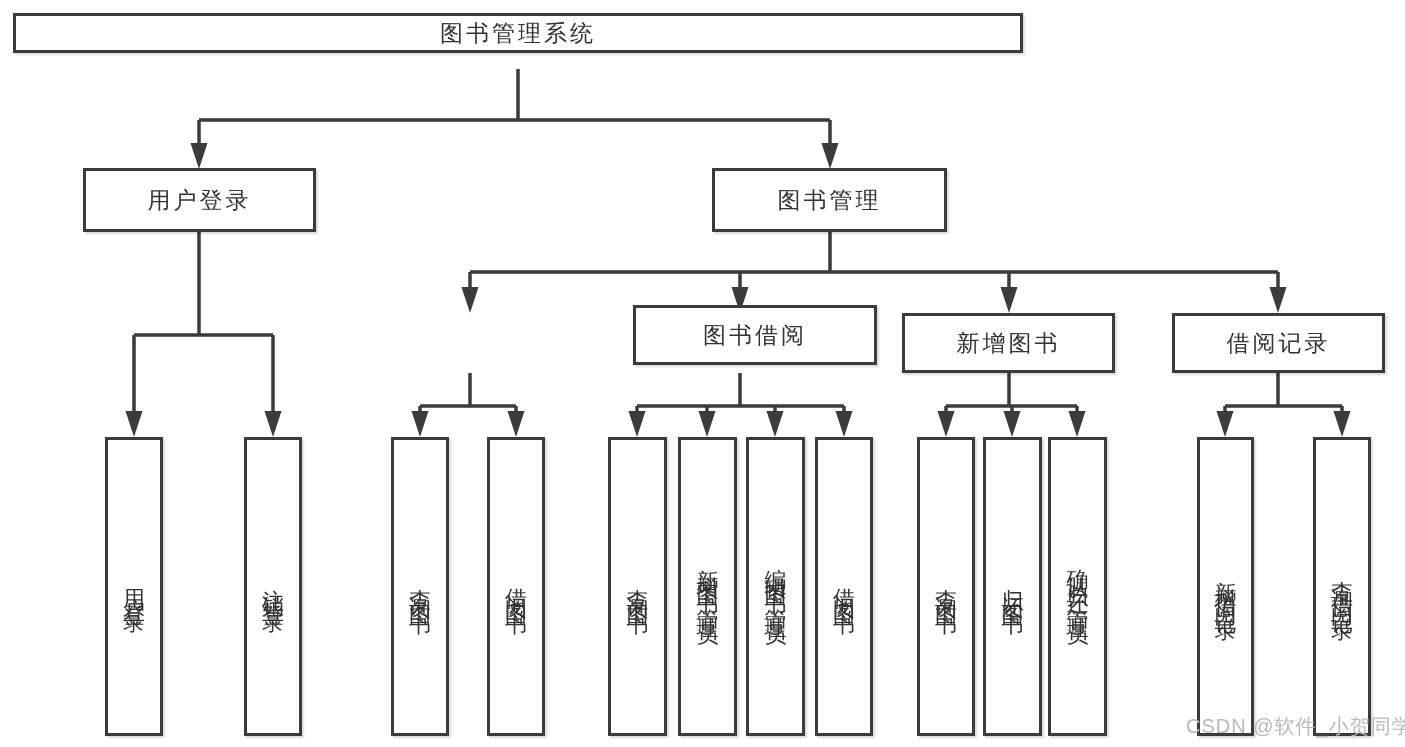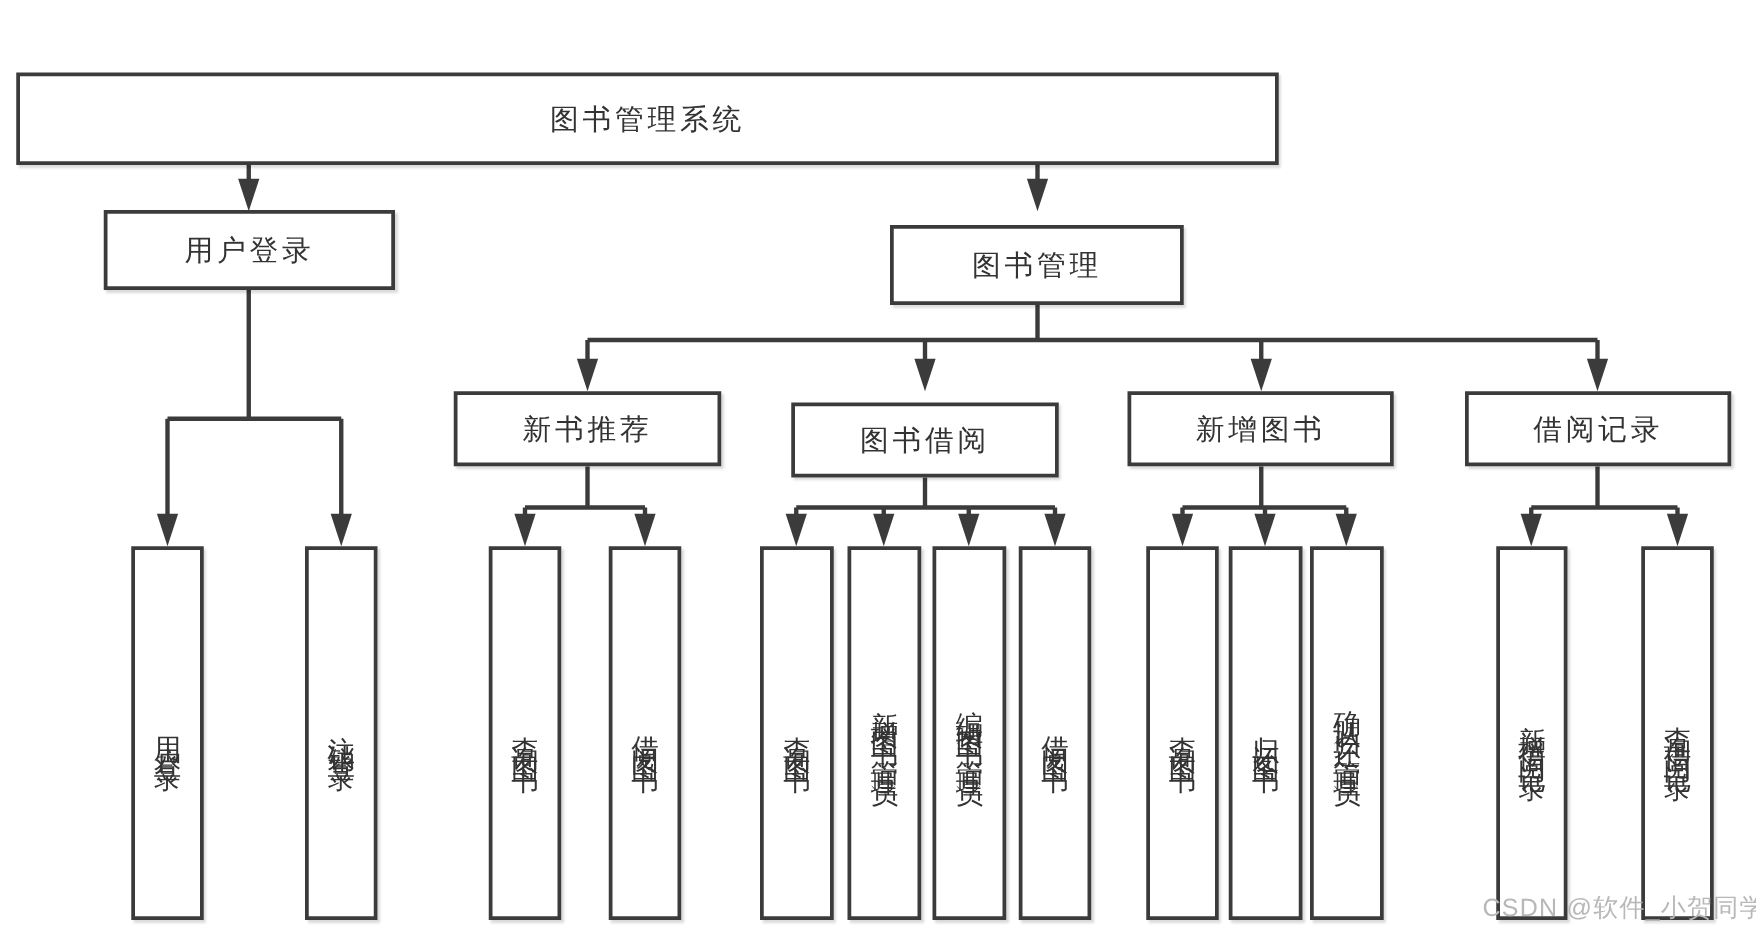--- a/index.html
+++ b/index.html
@@ -80,27 +80,26 @@
       <polygon points="766.5,411 783.5,411 775,437"></polygon>
       <polygon points="835.5,411 852.5,411 844,437"></polygon>
       <polygon points="937.5,411 954.5,411 946,437"></polygon>
       <polygon points="1003.5,411 1020.5,411 1012,437"></polygon>
       <polygon points="1068.5,411 1085.5,411 1077,437"></polygon>
       <polygon points="1216.5,411 1233.5,411 1225,437"></polygon>
       <polygon points="1333.5,411 1350.5,411 1342,437"></polygon>
     </g>
   </svg>
 
-  <div class="node hnode" style="left:13px;top:13px;width:1010px;height:74px;margin-top:45px;">图书管理系统</div>
+  <div class="node hnode" style="left:13px;top:13px;width:1010px;height:40px;">图书管理系统</div>
 
   <div class="node hnode" style="left:83px;top:168px;width:233px;height:64px;">用户登录</div>
-  <div class="node hnode" style="left:712px;top:180px;width:235px;height:64px;">图书管理</div>
+  <div class="node hnode" style="left:712px;top:168px;width:235px;height:64px;">图书管理</div>
 
-  <div class="node hnode" style="left:363px;top:313px;width:214px;height:60px;">新书推荐</div>
-  <div class="node hnode" style="left:633px;top:322px;width:214px;height:60px;">图书借阅</div>
+  <div class="node hnode" style="left:633px;top:305px;width:244px;height:60px;">图书借阅</div>
   <div class="node hnode" style="left:902px;top:313px;width:213px;height:60px;">新增图书</div>
   <div class="node hnode" style="left:1172px;top:313px;width:213px;height:60px;">借阅记录</div>
 
   <div class="node vnode" style="left:105px;top:437px;width:58px;height:299px;">用户登录</div>
   <div class="node vnode" style="left:244px;top:437px;width:58px;height:299px;">注销登录</div>
 
   <div class="node vnode" style="left:391px;top:437px;width:58px;height:299px;">查询图书</div>
   <div class="node vnode" style="left:487px;top:437px;width:58px;height:299px;">借阅图书</div>
 
   <div class="node vnode" style="left:608px;top:437px;width:59px;height:299px;">查询图书</div>

